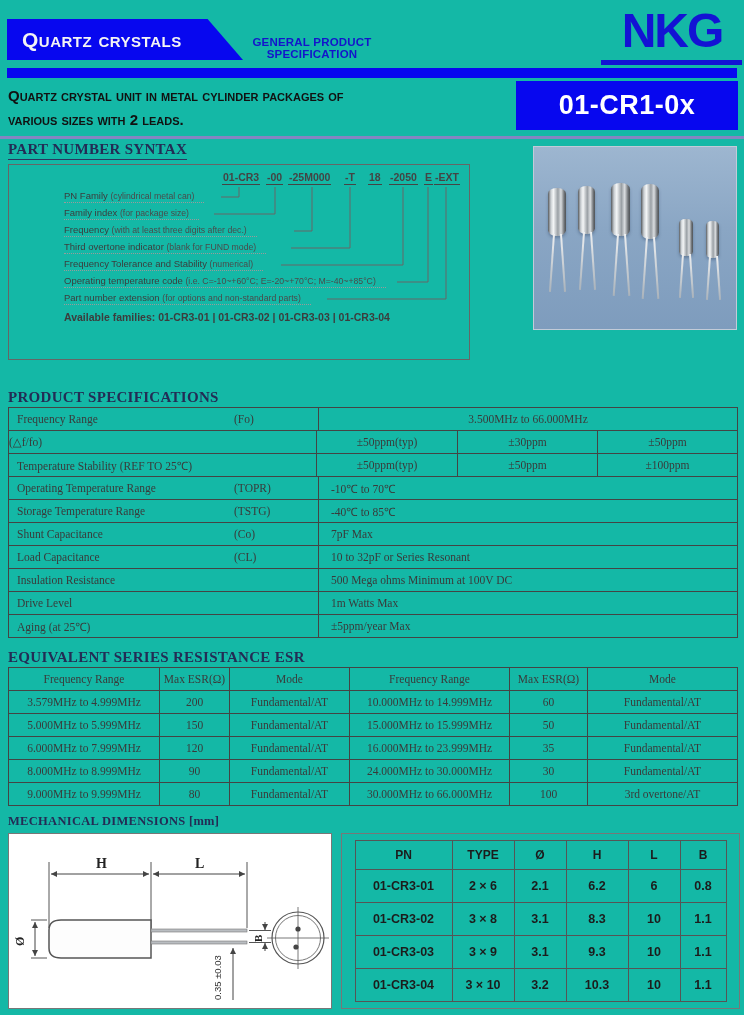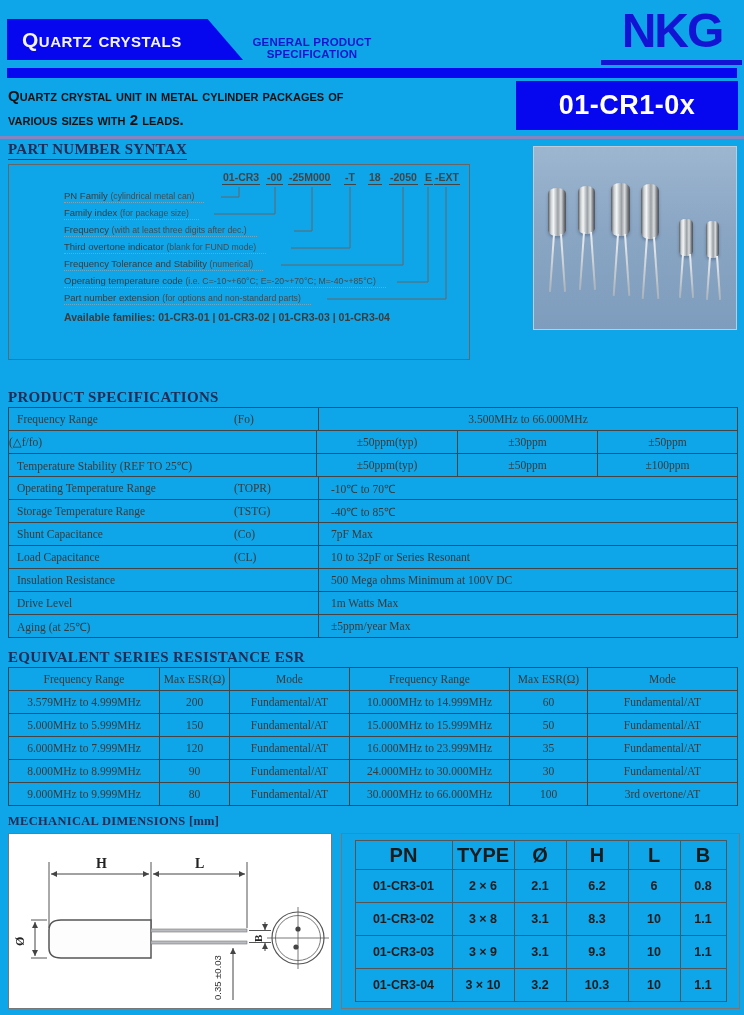--- a/index.html
+++ b/index.html
@@ -1,16 +1,16 @@
 <!DOCTYPE html>
 <html><head>
 <meta charset="utf-8">
 <style>
   html,body{margin:0;padding:0;background:#e8e8e8;}
-  .page{position:relative;width:744px;height:1015px;background:#0ea5e9;overflow:hidden;
+  .page{position:relative;width:744px;height:1015px;background:#14b8a6;overflow:hidden;
         font-family:"Liberation Sans",sans-serif;}
 
   
   .banner{position:absolute;left:7px;top:19px;width:236px;height:41px;background:#0707ef;
           clip-path:polygon(0 0,85% 0,100% 100%,0 100%);display:flex;align-items:center;}
   .banner span{color:#f4f4f4;font-variant:small-caps;font-weight:700;font-size:21px;
           letter-spacing:.5px;padding-left:15px;}
   .gen-spec{position:absolute;left:212px;top:36px;width:200px;text-align:center;
           color:#1414cc;font-weight:700;font-size:11.5px;letter-spacing:.2px;}
   .nkg{position:absolute;left:601px;top:6px;width:142px;text-align:center;color:#1313d4;
@@ -82,21 +82,21 @@
         border:1.5px solid #777;box-sizing:border-box;background:#fff;}
   .mech-outer{position:absolute;left:341px;top:833px;width:399px;height:176px;
         border:1.5px solid #777;box-sizing:border-box;display:flex;align-items:center;justify-content:center;}
   .mech-table{width:372px;border:1.3px solid #555;box-sizing:border-box;color:#1c1c1c;}
   .mech-row{display:flex;height:32px;border-bottom:1px solid #555;}
   .mech-row:last-child{border-bottom:none;}
   .mech-row.head{height:28px;}
   .mech-cell{display:flex;align-items:center;justify-content:center;height:100%;
         box-sizing:border-box;border-left:1px solid #555;font-size:12.5px;font-weight:700;}
   .mech-cell:first-child{border-left:none;}
-  .mech-row.head .mech-cell{font-size:20px;}
+  .mech-row.head .mech-cell{font-size:12px;}
   .mech-c0{width:96px;}.mech-c1{width:62px;}.mech-c2{width:52px;}
   .mech-c3{width:62px;}.mech-c4{width:52px;}.mech-c5{flex:1;}
 </style>
 </head>
 <body>
 
 <div class="page">
 
   <div class="banner">
     <span>Quartz crystals</span>

